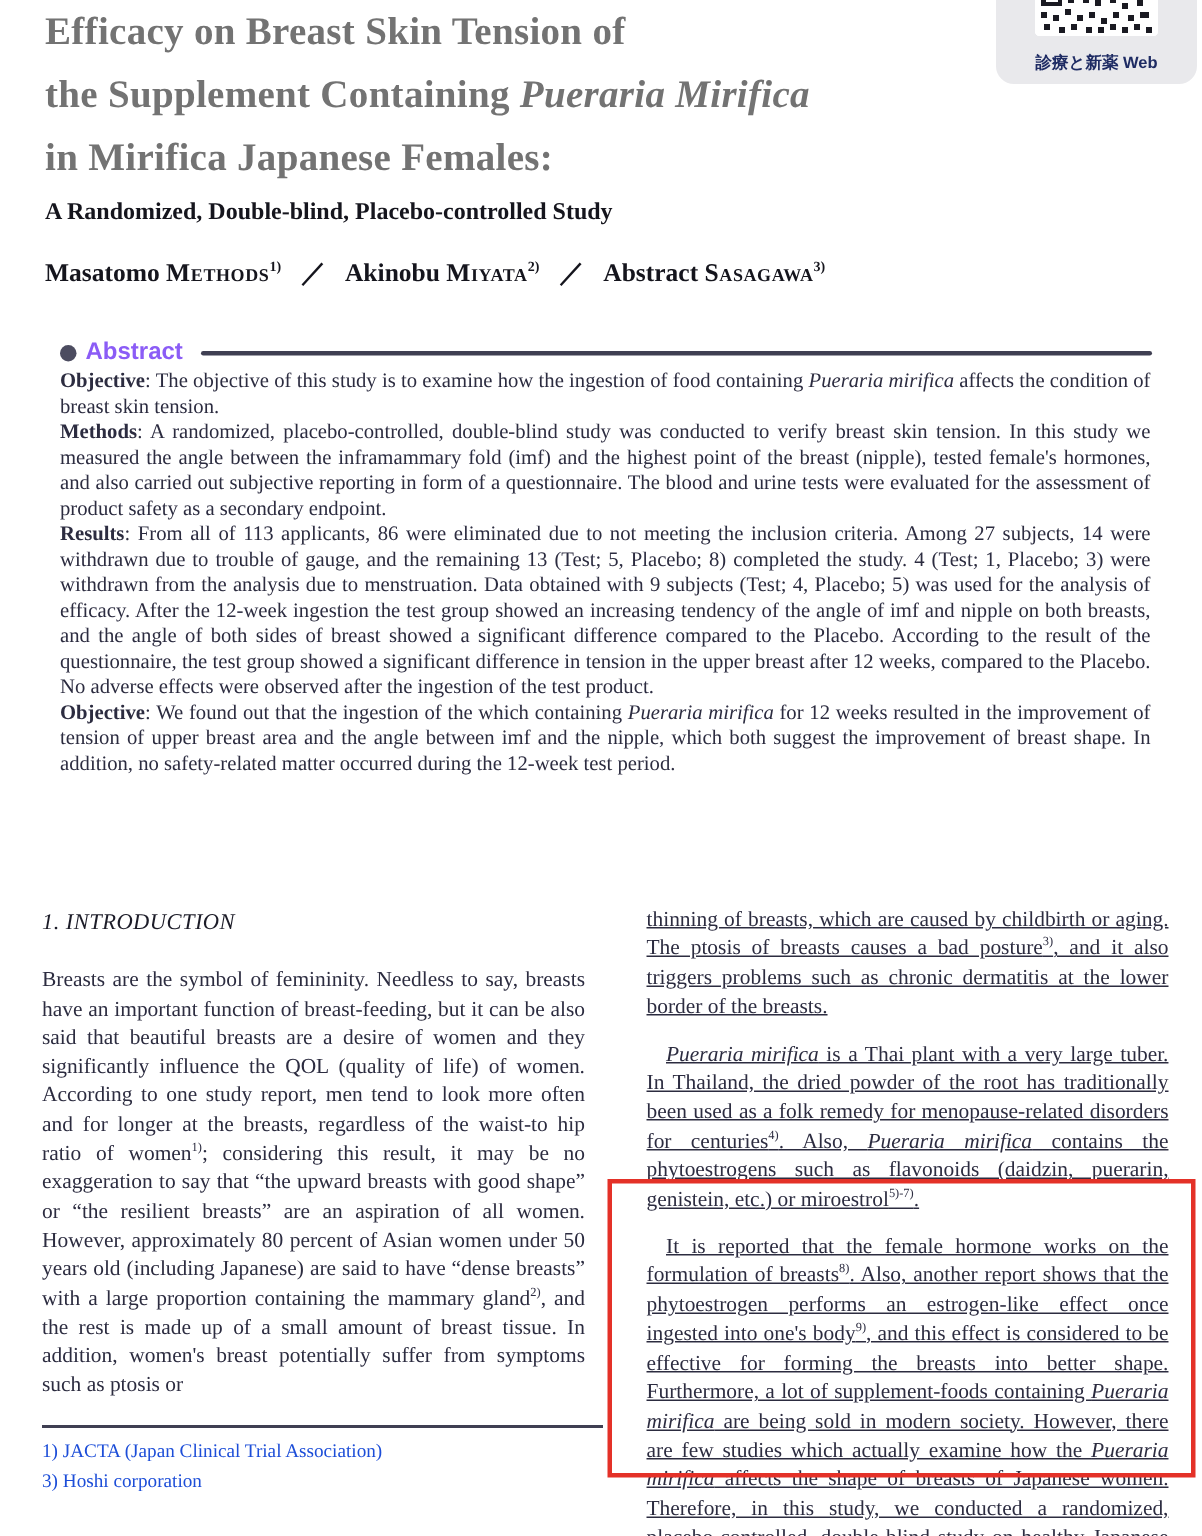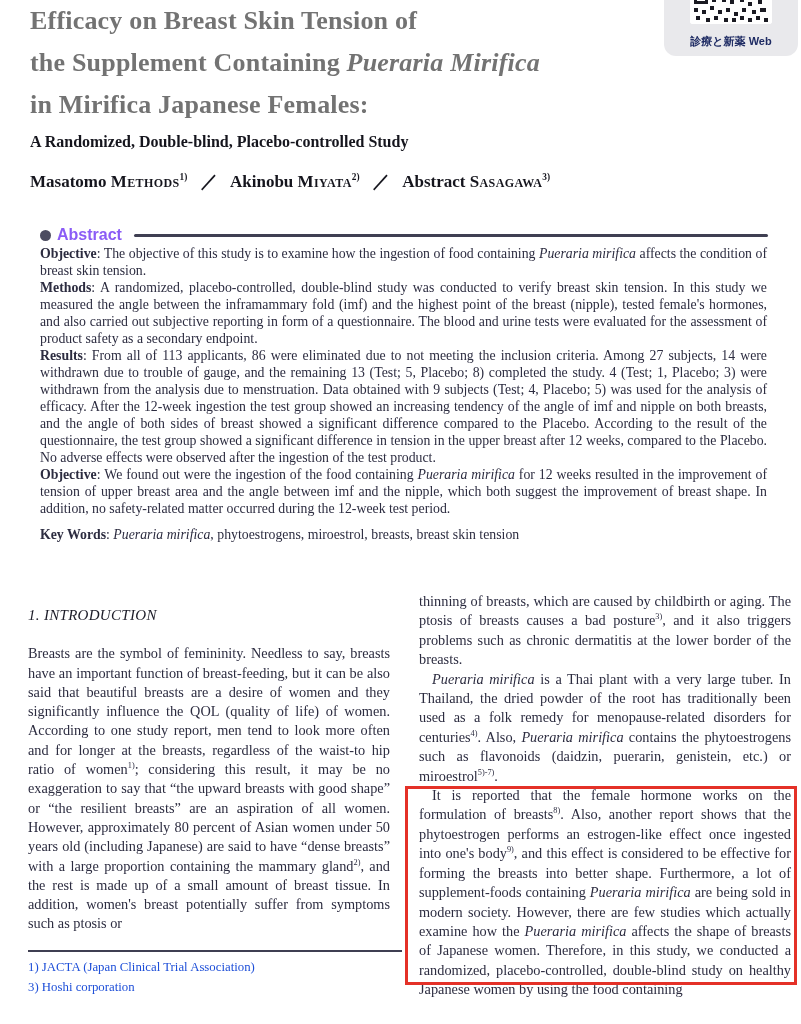--- a/index.html
+++ b/index.html
@@ -44,21 +44,21 @@
   .abs-body p.keywords { margin-top:9px; }
 
   
   .col-left { position:absolute; left:28px; top:598px; width:362px;
               font-size:14.3px; line-height:19.3px; text-align:justify; color:#2c2c40; }
   .intro-heading { font-size:15px; font-weight:normal; font-style:italic; margin:8px 0 0 0; color:#1c1c28; letter-spacing:0.3px; }
   .col-left p.body { margin:19px 0 0 0; }
 
   .col-right { position:absolute; left:419px; top:592px; width:372px;
                font-size:14.3px; line-height:19.4px; text-align:justify; color:#2c2c40; }
-  .col-right p { margin:0; }
+  .col-right p { margin:12px;text-decoration:underline; }
   .indent { text-indent:13px; }
 
   
   .red-box { position:absolute; left:405px; top:786px; width:386px; height:193px;
              border:3px solid #e43128; background:transparent; pointer-events:none; }
 
   
   .footnotes { position:absolute; left:28px; top:950px; width:374px;
                font-size:12.8px; line-height:19.5px; color:#1d4ed8; }
   .fn-rule { border-top:2px solid #3f3f52; margin-bottom:6px; }
@@ -132,22 +132,21 @@
 <div class="abs-header">
   <span class="abs-bullet"></span>
   <span class="abs-title">Abstract</span>
   <span class="abs-rule"></span>
 </div>
 
 <div class="abs-body">
   <p><b>Objective</b><span>: The objective of this study is to examine how the ingestion of food containing </span><i>Pueraria mirifica</i><span> affects the condition of breast skin tension.</span></p>
   <p><b>Methods</b><span>: A randomized, placebo-controlled, double-blind study was conducted to verify breast skin tension. In this study we measured the angle between the inframammary fold (imf) and the highest point of the breast (nipple), tested female's hormones, and also carried out subjective reporting in form of a questionnaire. The blood and urine tests were evaluated for the assessment of product safety as a secondary endpoint.</span></p>
   <p><b>Results</b><span>: From all of 113 applicants, 86 were eliminated due to not meeting the inclusion criteria.  Among 27 subjects, 14 were withdrawn due to trouble of gauge, and the remaining 13 (Test; 5, Placebo; 8) completed the study. 4 (Test; 1, Placebo; 3) were withdrawn from the analysis due to menstruation. Data obtained with 9 subjects (Test; 4, Placebo; 5) was used for the analysis of efficacy. After the 12-week ingestion the test group showed an increasing tendency of the angle of imf and nipple on both breasts, and the angle of both sides of breast showed a significant difference compared to the Placebo. According to the result of the questionnaire, the test group showed a significant difference in tension in the upper breast after 12 weeks, compared to the Placebo. No adverse effects were observed after the ingestion of the test product.</span></p>
-  <p><b>Objective</b><span>: We found out were the ingestion of the food containing </span><i>Pueraria mirifica</i><span> for 12 weeks resulted in the improvement of tension of upper breast area and the angle between imf and the nipple, which both suggest the improvement of breast shape. In addition, no safety-related matter occurred during the 12-week test period.</span></p>
-  <p class="keywords"><b>Key Words</b><span>: </span><i>Pueraria mirifica</i><span>, phytoestrogens, miroestrol, breasts, breast skin tension</span></p>
+  <p><b>Objective</b><span>: We found out that the ingestion of the which containing </span><i>Pueraria mirifica</i><span> for 12 weeks resulted in the improvement of tension of upper breast area and the angle between imf and the nipple, which both suggest the improvement of breast shape. In addition, no safety-related matter occurred during the 12-week test period.</span></p>
 </div>
 
 <div class="col-left">
   <h2 class="intro-heading">1. INTRODUCTION</h2>
   <p class="body"><span>Breasts are the symbol of femininity. Needless to say, breasts have an important function of breast-feeding, but it can be also said that beautiful breasts are a desire of women and they significantly influence the QOL (quality of life) of women. According to one study report, men tend to look more often and for longer at the breasts, regardless of the waist-to hip ratio of women</span><sup>1)</sup><span>; considering this result, it may be no exaggeration to say that “the upward breasts with good shape” or “the resilient breasts” are an aspiration of all women. However, approximately 80 percent of Asian women under 50 years old (including Japanese) are said to have “dense breasts” with a large proportion containing the mammary gland</span><sup>2)</sup><span>, and the rest is made up of a small amount of breast tissue. In addition, women's breast potentially suffer from symptoms such as ptosis or</span></p>
 </div>
 
 <div class="footnotes">
   <div class="fn-rule"></div>
   <div>1) JACTA (Japan Clinical Trial Association)</div>

